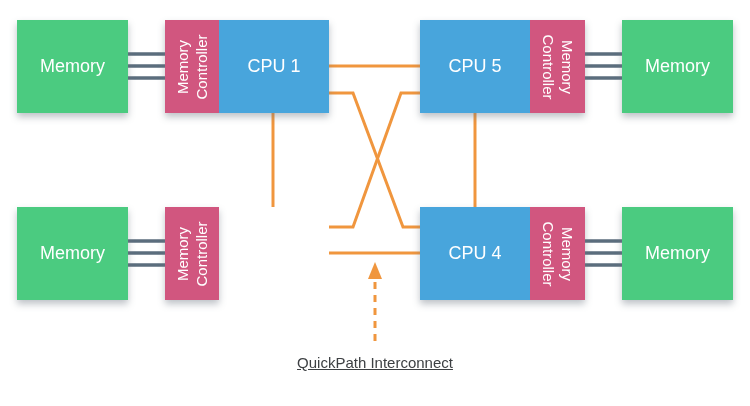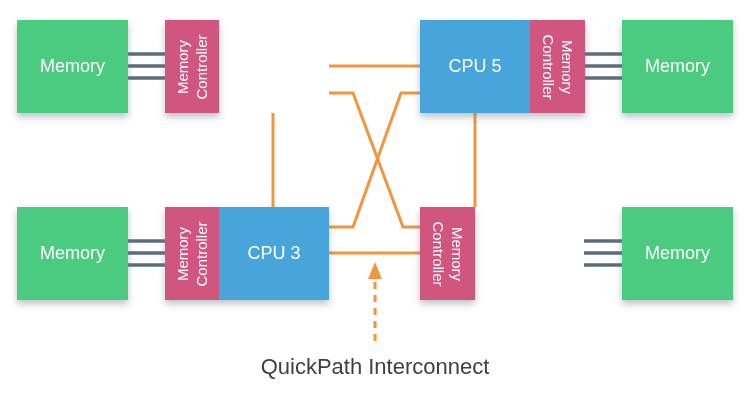--- a/index.html
+++ b/index.html
@@ -97,22 +97,23 @@
     text-align: center;
   }
   .ctrl-text.ccw { transform: translate(-50%, -50%) rotate(-90deg); }
   .ctrl-text.cw  { transform: translate(-50%, -50%) rotate(90deg); }
   .annotation-label {
     position: absolute;
     left: 375px;
     top: 354px;
     transform: translateX(-50%);
     color: var(--label-text, #3d4043);
-    font-size: 22px;
+    font-size: 15px;
     white-space: nowrap;
+    text-decoration: underline;
   }
 </style>
 </head>
 <body>
 
 <div id="stage">
 
   <svg id="wires" viewBox="0 0 750 406" xmlns="http://www.w3.org/2000/svg">
 
     <g>
@@ -153,20 +154,23 @@
     <span>Memory</span>
   </div>
 
   <div class="cpu-node" style="left:165px; top:20px;">
     <div class="ctrl-box">
       <div class="ctrl-text ccw">
         <span>Memory</span>
         <span>Controller</span>
       </div>
     </div>
+    <div class="cpu-box">
+      <span>CPU 1</span>
+    </div>
   </div>
 
   <div class="cpu-node" style="left:420px; top:20px;">
     <div class="cpu-box">
       <span>CPU 5</span>
     </div>
     <div class="ctrl-box" style="width:55px;">
       <div class="ctrl-text cw">
         <span>Memory</span>
         <span>Controller</span>
@@ -182,26 +186,26 @@
     <span>Memory</span>
   </div>
 
   <div class="cpu-node" style="left:165px; top:207px;">
     <div class="ctrl-box">
       <div class="ctrl-text ccw">
         <span>Memory</span>
         <span>Controller</span>
       </div>
     </div>
+  </div>
+
+  <div class="cpu-node" style="left:420px; top:207px;">
     <div class="cpu-box">
-      <span>CPU 3</span>
-    </div>
-  </div>
-
-  <div class="cpu-node" style="left:420px; top:207px;">
+      <span>CPU 4</span>
+    </div>
     <div class="ctrl-box" style="width:55px;">
       <div class="ctrl-text cw">
         <span>Memory</span>
         <span>Controller</span>
       </div>
     </div>
   </div>
 
   <div class="box memory-box" style="left:622px; top:207px;">
     <span>Memory</span>

